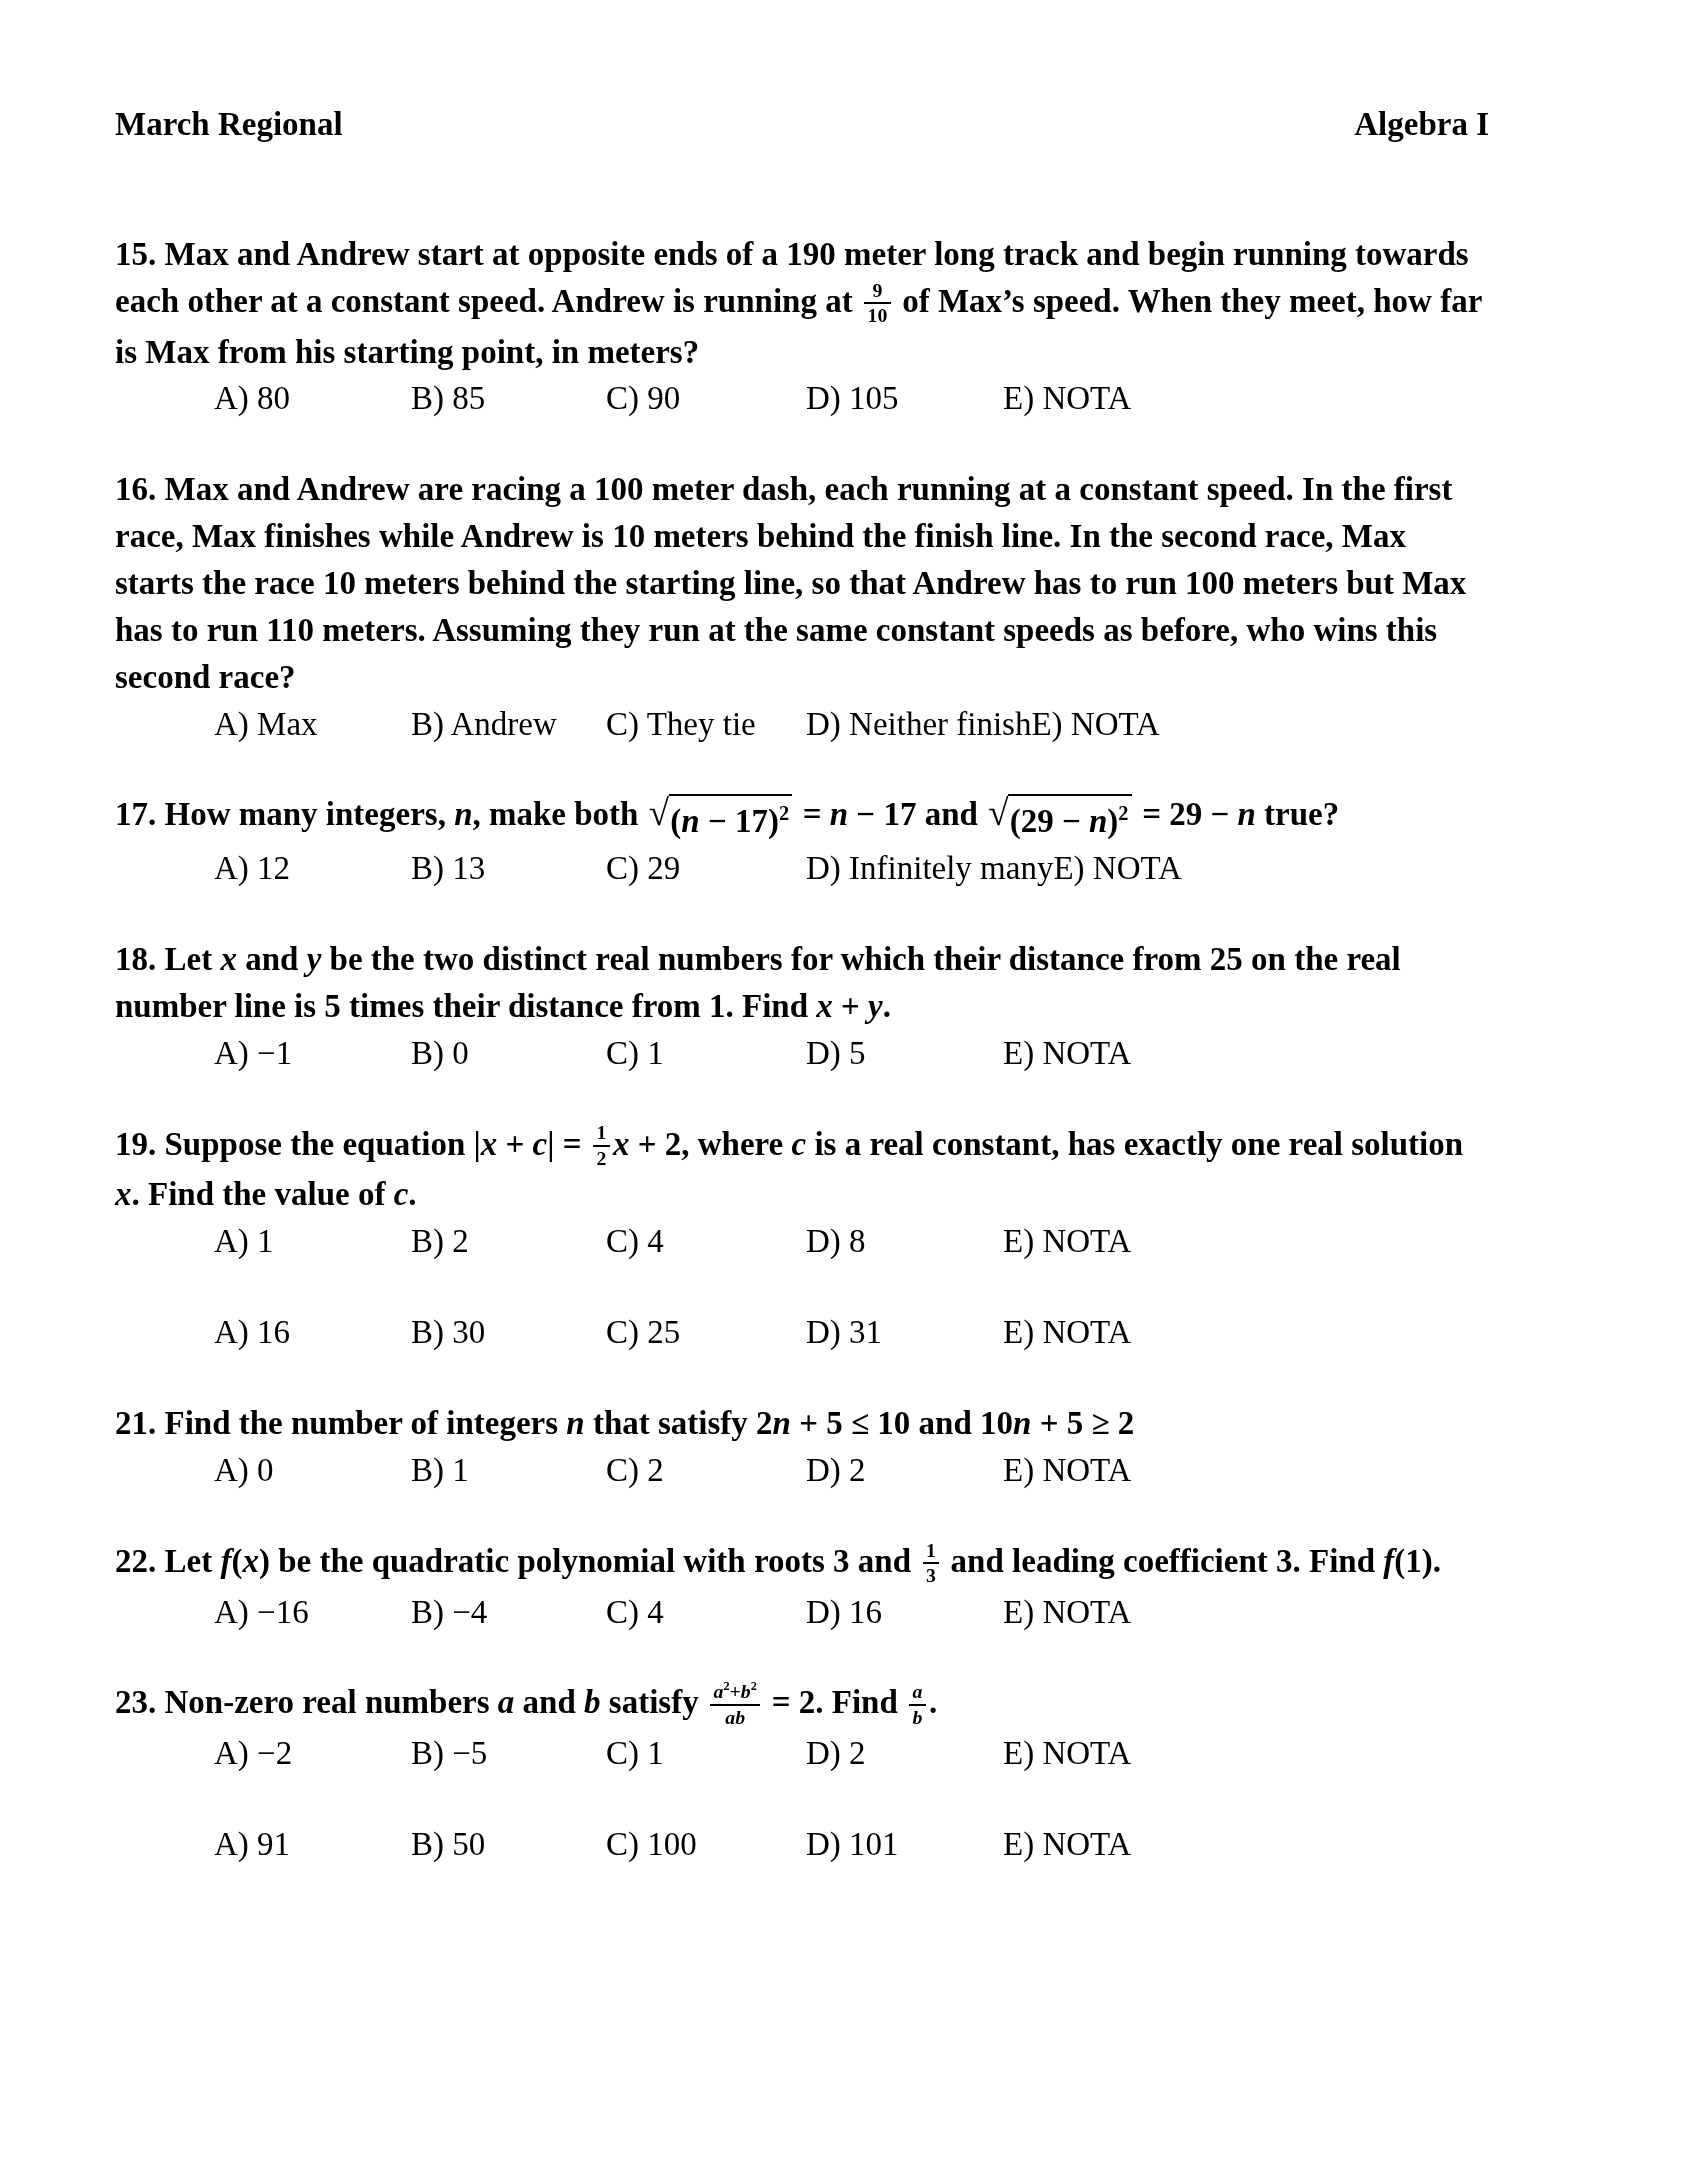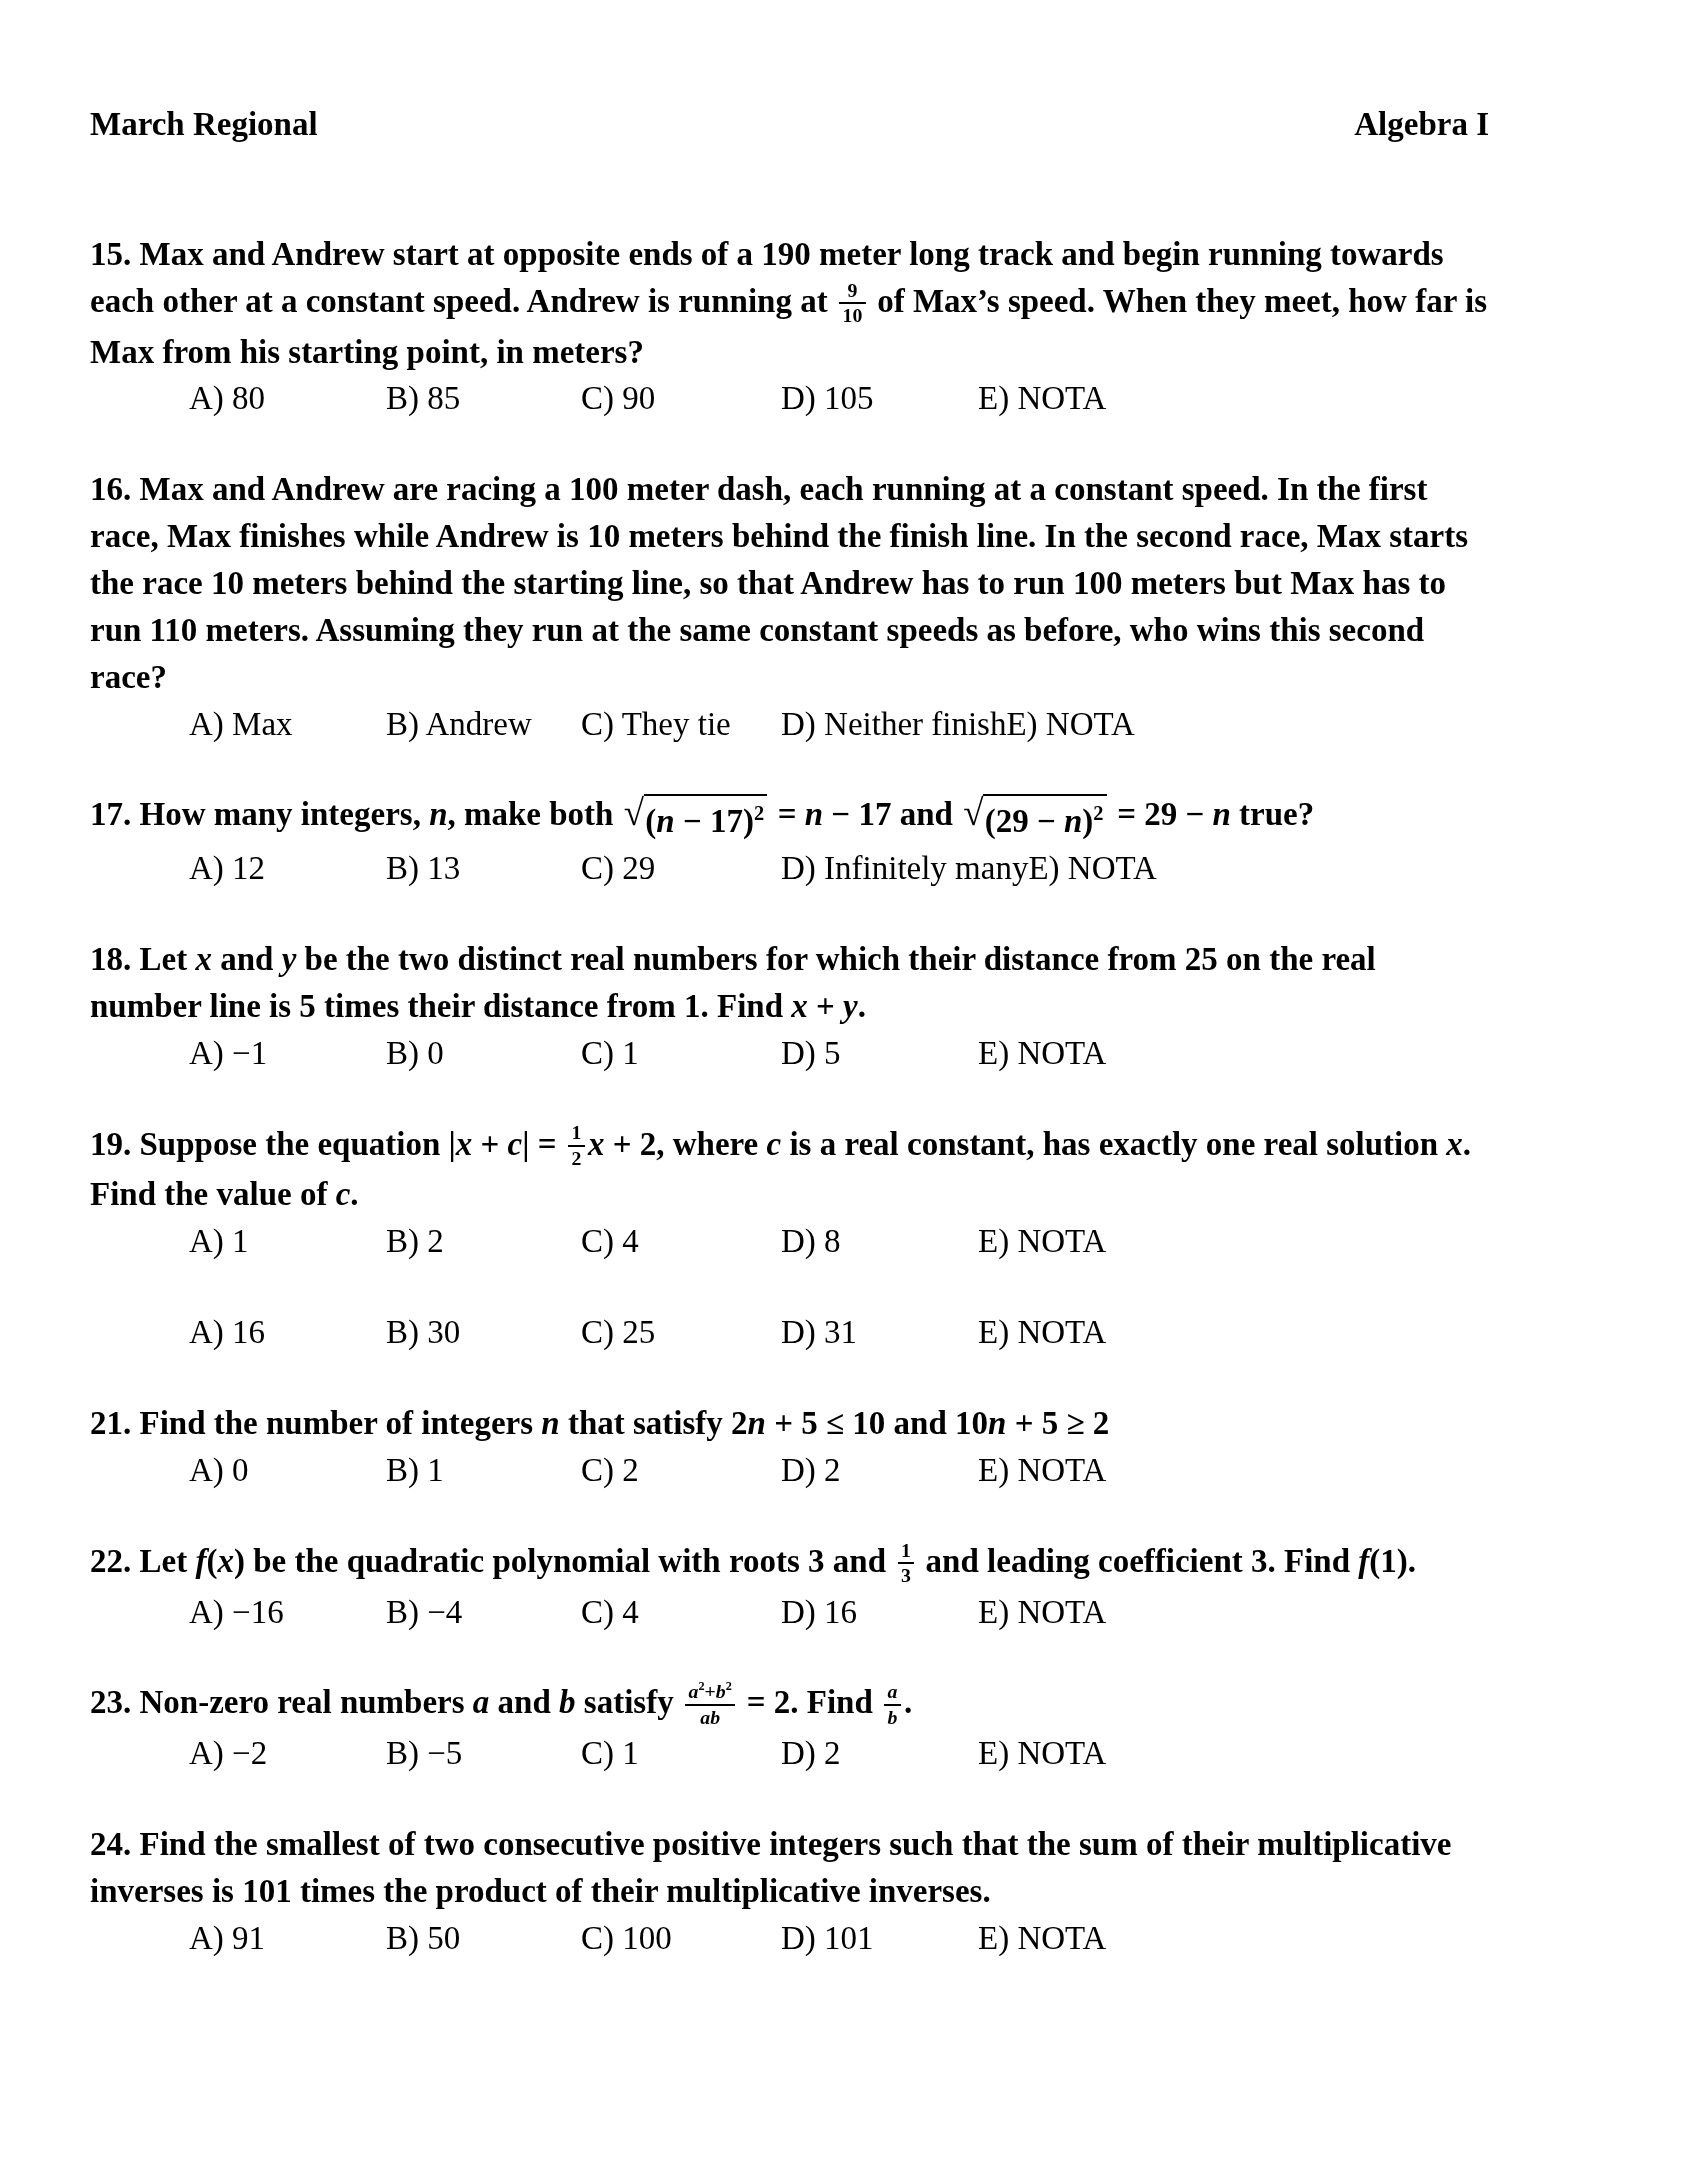--- a/index.html
+++ b/index.html
@@ -5,21 +5,21 @@
   * { margin: 0; padding: 0; box-sizing: border-box; }
   html, body { background: #ffffff; }
   body {
     width: 1687px;
     height: 2183px;
     color: #000000;
     font-family: "Liberation Serif", "DejaVu Serif", serif;
     font-size: 33px;
     overflow: hidden;
   }
-  .page { padding: 103px 198px 0 90px; }
+  .page { padding: 103px 198px 0 115px; }
   .header {
     display: flex;
     justify-content: space-between;
     font-weight: bold;
     line-height: 1.3;
   }
   #questions { margin-top: 85px; }
   .question { margin-bottom: 44px; }
   .q-body { line-height: 1.42; text-align: left; font-weight: bold; }
   .answers {
@@ -166,21 +166,20 @@
           </span>.</p>
         <div class="answers">
           <span class="ans ans-0">A) −2</span>
           <span class="ans ans-1">B) −5</span>
           <span class="ans ans-2">C) 1</span>
           <span class="ans ans-3">D) 2</span>
           <span class="ans ans-4">E) NOTA</span>
         </div>
       </div>
       <div class="question">
-        <p class="q-body">24. Find the smallest of two consecutive positive integers such that the sum of their multiplicative inverses is 101 times the product of their multiplicative inverses.</p>
         <div class="answers">
           <span class="ans ans-0">A) 91</span>
           <span class="ans ans-1">B) 50</span>
           <span class="ans ans-2">C) 100</span>
           <span class="ans ans-3">D) 101</span>
           <span class="ans ans-4">E) NOTA</span>
         </div>
       </div>
     </div>
 </div>

